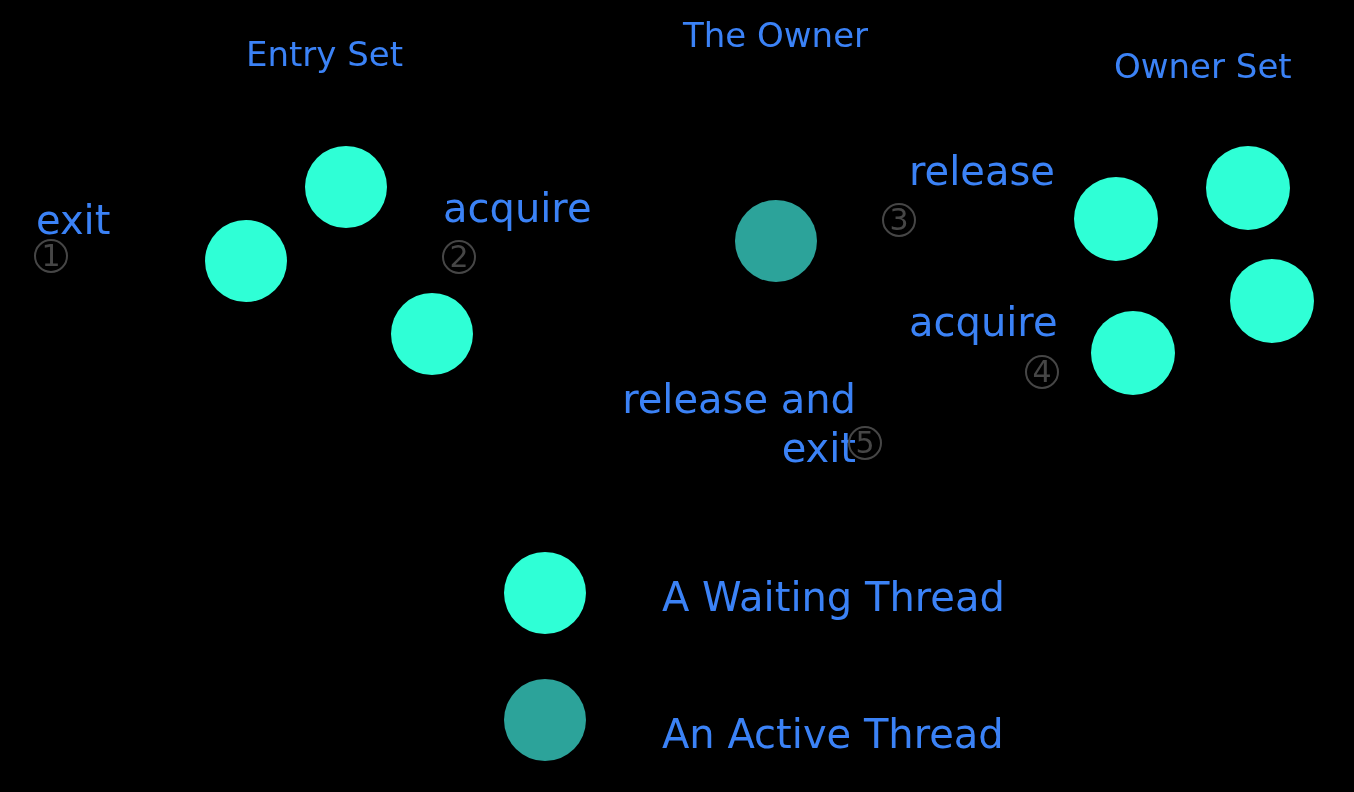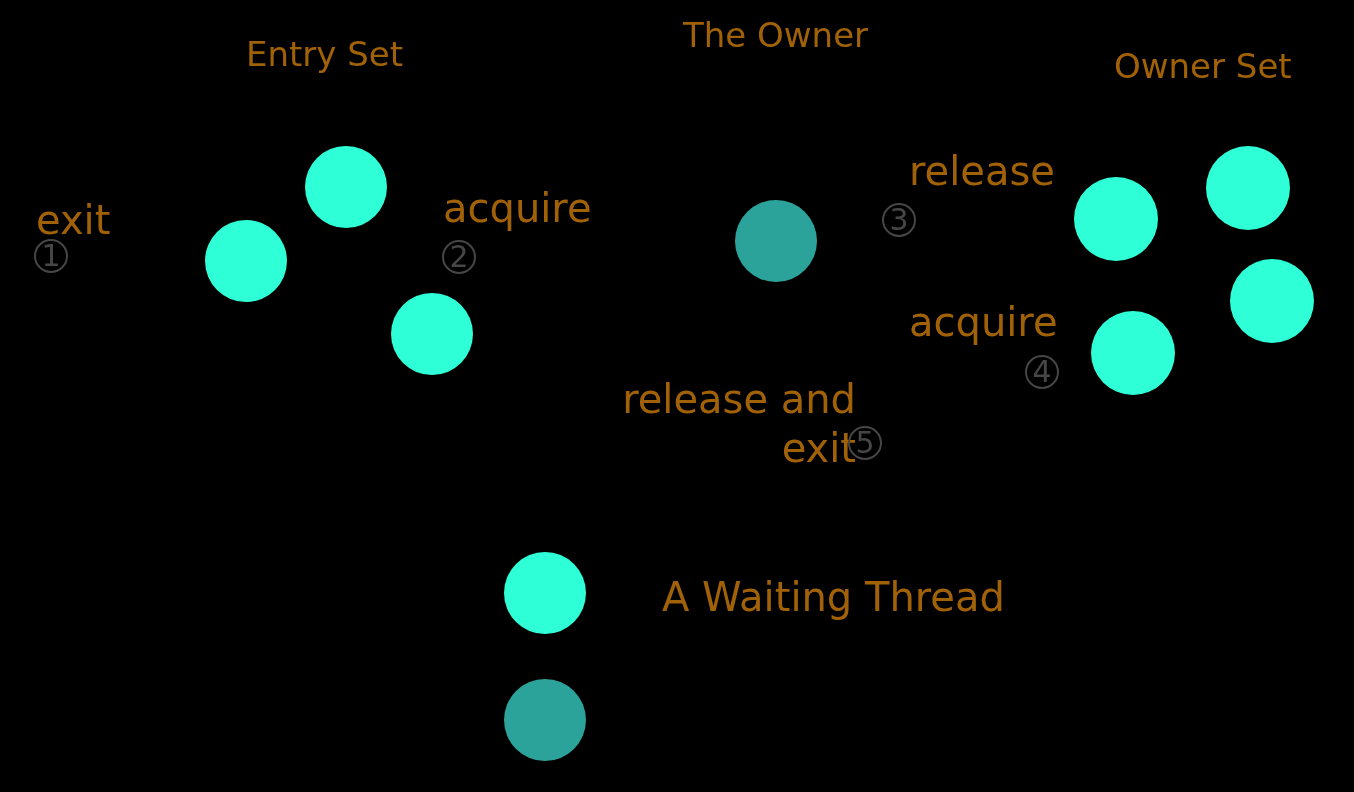--- a/index.html
+++ b/index.html
@@ -23,21 +23,21 @@
     border-radius: 50%;
   }
   .node.waiting {
     background: #2FFFD6;
   }
   .node.active {
     background: #2CA39A;
   }
   .label {
     position: absolute;
-    color: #a16207;
+    color: #3b82f6;
     font-family: "DejaVu Sans", sans-serif;
     font-weight: 400;
     white-space: pre;
     line-height: 1.1;
   }
   .group-title {
     font-size: 34px;
   }
   .step-label {
     font-size: 40px;
@@ -98,14 +98,15 @@
 
   <div class="node waiting" style="left:1074px; top:177px; width:84px; height:84px;"></div>
   <div class="node waiting" style="left:1206px; top:146px; width:84px; height:84px;"></div>
   <div class="node waiting" style="left:1230px; top:259px; width:84px; height:84px;"></div>
   <div class="node waiting" style="left:1091px; top:311px; width:84px; height:84px;"></div>
 
   <div class="node waiting" style="left:504px; top:552px; width:82px; height:82px;"></div>
   <div class="label legend-label" style="left:662px; top:575px;">A Waiting Thread</div>
 
   <div class="node active" style="left:504px; top:679px; width:82px; height:82px;"></div>
+  <div class="label legend-label" style="left:662px; top:712px;">An Active Thread</div>
 
 </div>
 
 </body></html>

